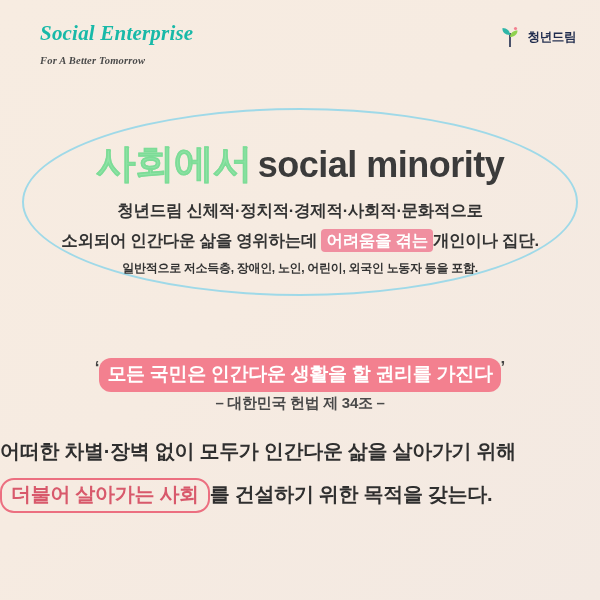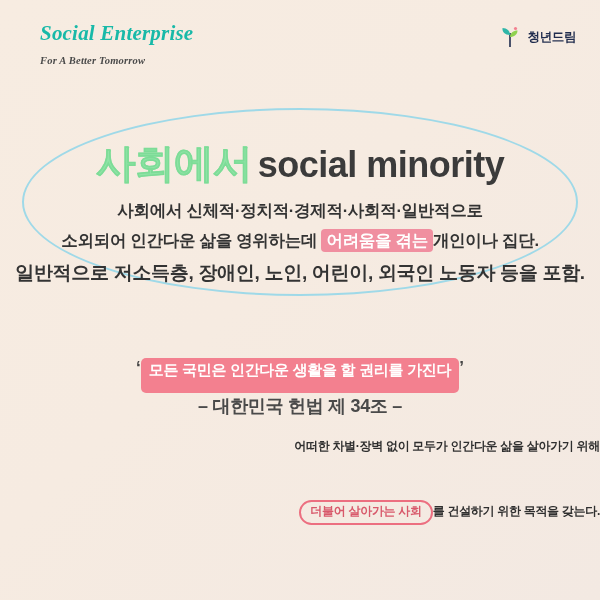--- a/index.html
+++ b/index.html
@@ -126,21 +126,21 @@
     letter-spacing: -0.3px;
   }
   .def-2 {
     top: 230px;
     font-size: 16.5px;
     font-weight: bold;
     letter-spacing: -0.3px;
   }
   .def-3 {
     top: 260px;
-    font-size: 19px;
+    font-size: 12px;
     font-weight: bold;
     letter-spacing: -0.3px;
   }
   .hl-pink {
     background: #f08fa0;
     color: #ffffff;
     padding: 2px 5px 3px 5px;
     border-radius: 4px;
   }
 
@@ -156,54 +156,54 @@
   .quote-mark {
     font-size: 17px;
     font-weight: bold;
     color: #444;
     vertical-align: top;
   }
   .quote-text {
     display: inline-block;
     background: #f3808f;
     color: #ffffff;
+    font-size: 19px;
+    font-weight: bold;
+    letter-spacing: -0.3px;
+    padding: 3px 8px 5px 8px;
+    border-radius: 12px;
+  }
+  .quote-src {
+    position: absolute;
+    top: 394px;
+    left: 0;
+    right: 0;
+    text-align: center;
     font-size: 15px;
     font-weight: bold;
-    letter-spacing: -0.3px;
-    padding: 3px 8px 13px 8px;
-    border-radius: 5px;
-  }
-  .quote-src {
-    position: absolute;
-    top: 394px;
-    left: 0;
-    right: 0;
-    text-align: center;
-    font-size: 18px;
-    font-weight: bold;
     color: #4a4a4a;
     letter-spacing: -0.3px;
     white-space: nowrap;
   }
 
   
   .body-line {
     position: absolute;
     left: 0;
     right: 0;
-    text-align: right;
+    text-align: left;
     color: #2f2f2f;
-    font-size: 12px;
+    font-size: 20px;
     font-weight: bold;
     letter-spacing: -0.3px;
     white-space: nowrap;
   }
   .body-1 { top: 438px; }
   .body-2 { top: 469px; }
-  .body-3 { top: 500px; padding-left: 20px; }
+  .body-3 { top: 478px; }
   .outline-pill {
     display: inline-block;
     border: 2px solid #ec6f80;
     color: #d8596b;
     border-radius: 14px;
     padding: 1px 9px 3px 9px;
     font-weight: bold;
   }
 </style>
 </head>
@@ -228,21 +228,21 @@
       <span class="logo-text">청년드림</span>
     </div>
   </div>
 
   <div class="ellipse"></div>
 
   <div class="title-row">
     <span class="title-ko">사회에서</span><span class="title-en">social minority</span>
   </div>
 
-  <div class="def def-1">사회에서 신체적·정치적·경제적·사회적·일반적으로</div>
+  <div class="def def-1">청년드림 신체적·정치적·경제적·사회적·문화적으로</div>
   <div class="def def-2">
     <span>소외되어 인간다운 삶을 영위하는데</span>
     <span class="hl-pink">어려움을 겪는</span><span>개인이나 집단.</span>
   </div>
   <div class="def def-3">일반적으로 저소득층, 장애인, 노인, 어린이, 외국인 노동자 등을 포함.</div>
 
   <div class="quote-wrap">
     <span class="quote-mark">‘</span><span class="quote-text">모든 국민은 인간다운 생활을 할 권리를 가진다</span><span class="quote-mark">’</span>
   </div>
   <div class="quote-src">– 대한민국 헌법 제 34조 –</div>

